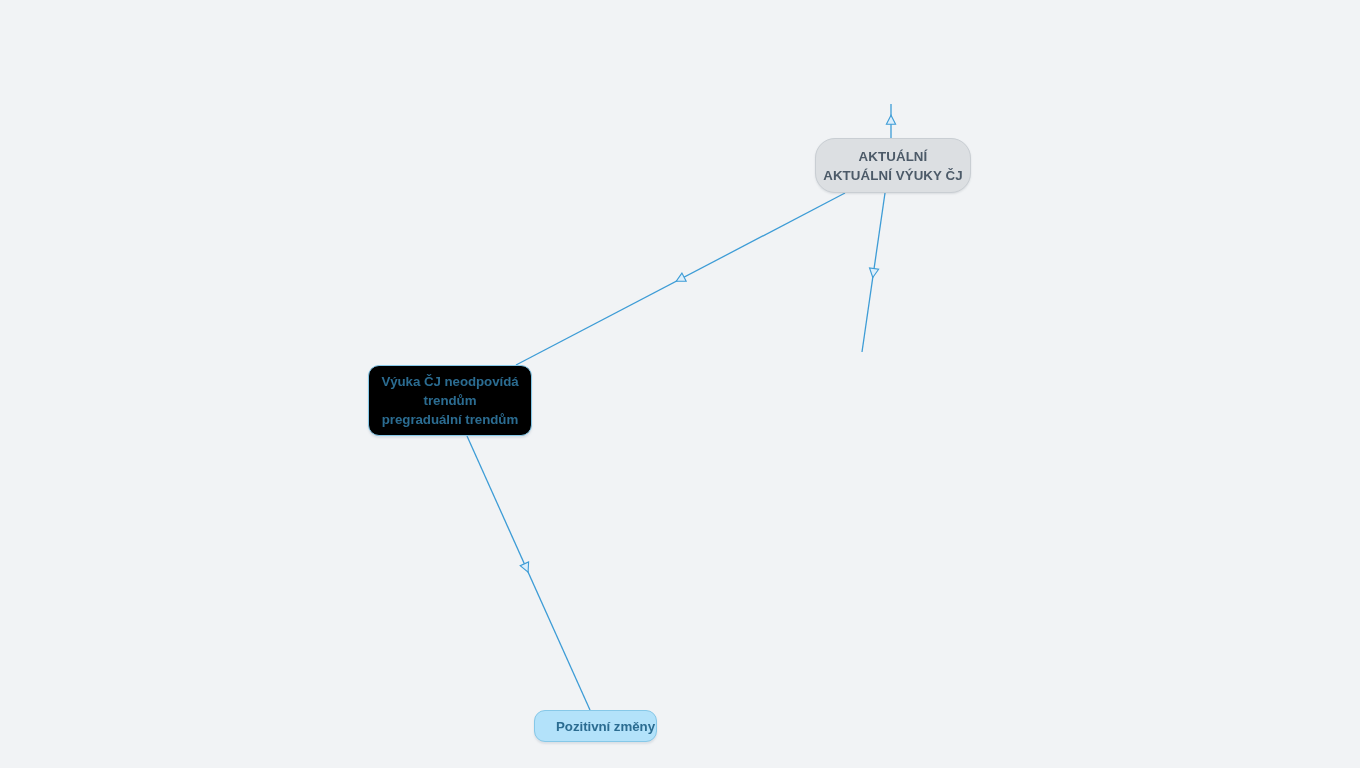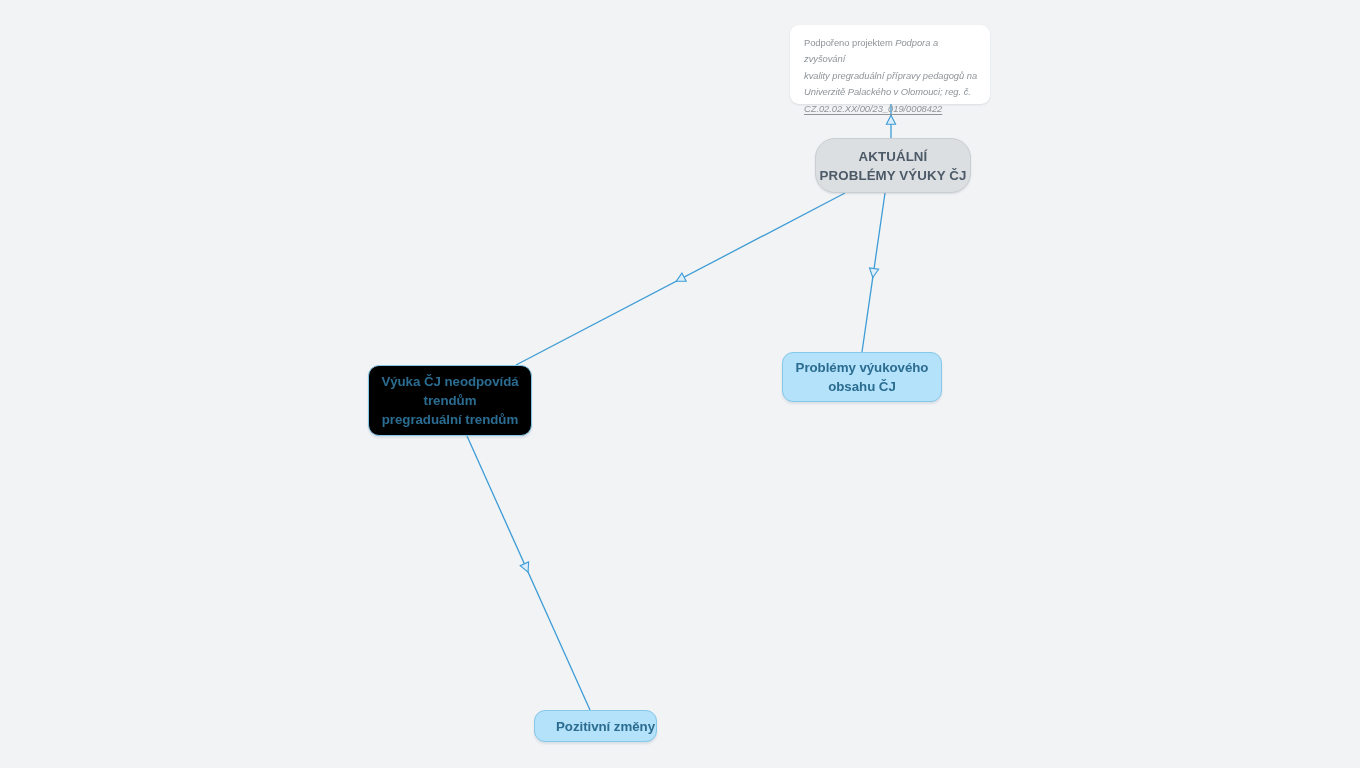--- a/index.html
+++ b/index.html
@@ -112,50 +112,36 @@
       <g>
         <line x1="885" y1="193" x2="862" y2="352" stroke="#3d9cd6" stroke-width="1.3"></line>
         <path d="M 5,0 L -4,-4.6 L -4,4.6 Z" fill="#dceefb" stroke="#3d9cd6" stroke-width="1.1" stroke-linejoin="miter" transform="translate(873.5,272.5) rotate(98.23097510119032)"></path>
       </g>
       <g>
         <line x1="467" y1="436" x2="590" y2="710" stroke="#3d9cd6" stroke-width="1.3"></line>
         <path d="M 5,0 L -4,-4.6 L -4,4.6 Z" fill="#dceefb" stroke="#3d9cd6" stroke-width="1.1" stroke-linejoin="miter" transform="translate(526.04,567.52) rotate(65.82444453812607)"></path>
       </g>
     </svg>
 
-  <div class="node note-box" id="node-note" style="left: 790px; top: 25px; width: 200px; height: 79px; background: rgb(255, 255, 255);">
-    <p class="note-text">
-      <span>Podpořeno projektem </span><span class="it">Podpora a zvyšování</span><br>
-      <span class="it">kvality pregraduální přípravy pedagogů na</span><br>
-      <span class="it">Univerzitě Palackého v Olomouci; reg. č.</span><br>
-      <span class="ref">CZ.02.02.XX/00/23_019/0008422</span>
-    </p>
-  </div>
 
   <div class="node node-root" id="node-root" style="left: 815px; top: 138px; width: 156px; height: 55px; background: rgb(220, 223, 226); border-color: rgb(201, 206, 211);">
     <div class="node-label">
       <span>AKTUÁLNÍ</span><br>
-      <span>PROBLÉMY VÝUKY ČJ</span>
+      <span>AKTUÁLNÍ VÝUKY ČJ</span>
     </div>
   </div>
 
   <div class="node node-topic" id="node-topic-didaktika" style="left: 368px; top: 365px; width: 164px; height: 71px; background: #000000; border-color: rgb(134, 200, 232);">
     <div class="node-label">
       <span>Výuka ČJ neodpovídá</span><br>
       <span>trendům</span><br>
       <span>pregraduální trendům</span>
     </div>
   </div>
 
-  <div class="node node-topic" id="node-topic-obsah" style="left: 782px; top: 352px; width: 160px; height: 50px; background: rgb(179, 226, 250); border-color: rgb(134, 200, 232);">
-    <div class="node-label">
-      <span>Problémy výukového</span><br>
-      <span>obsahu ČJ</span>
-    </div>
-  </div>
 
   <div class="node node-topic" id="node-topic-pozitivni" style="left: 534px; top: 710px; width: 123px; height: 32px; background: rgb(179, 226, 250); border-color: rgb(134, 200, 232); padding-left: 20px;">
     <div class="node-label">
       <span>Pozitivní změny</span>
     </div>
   </div>
 
 </div>
 
 </body></html>

